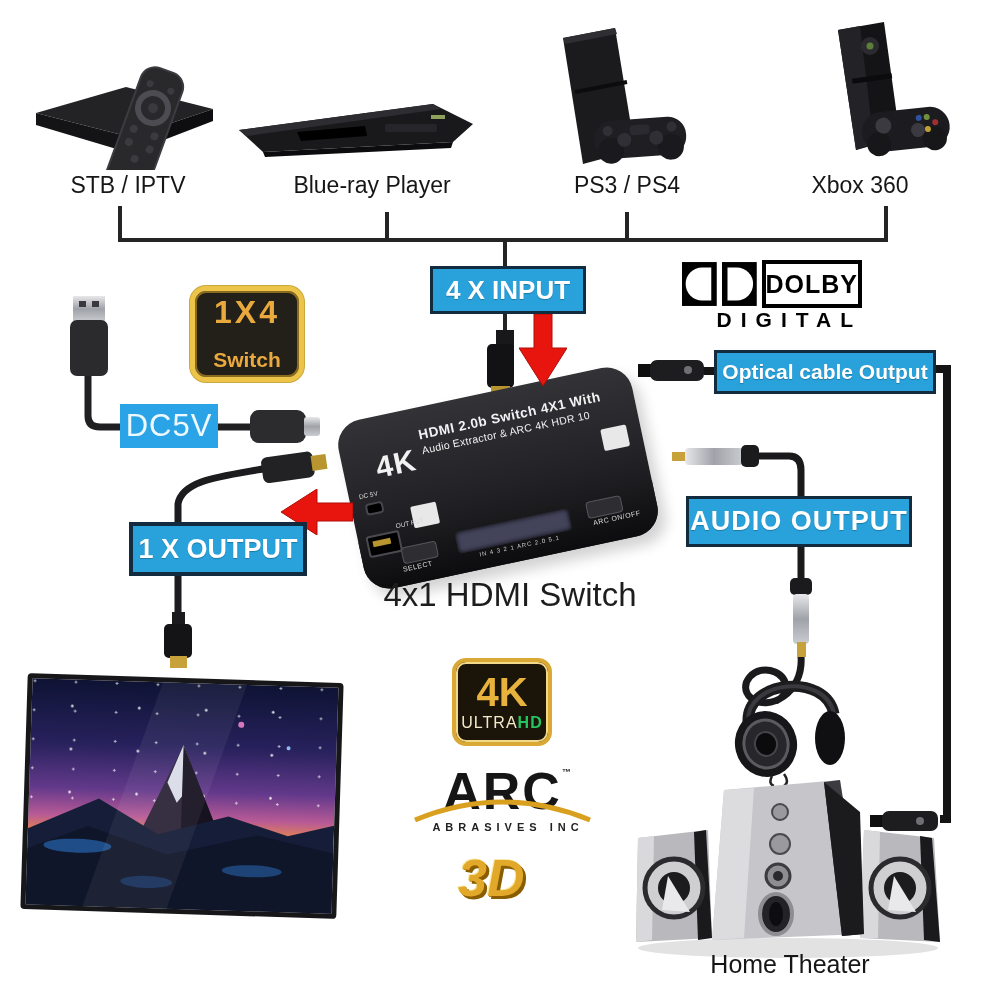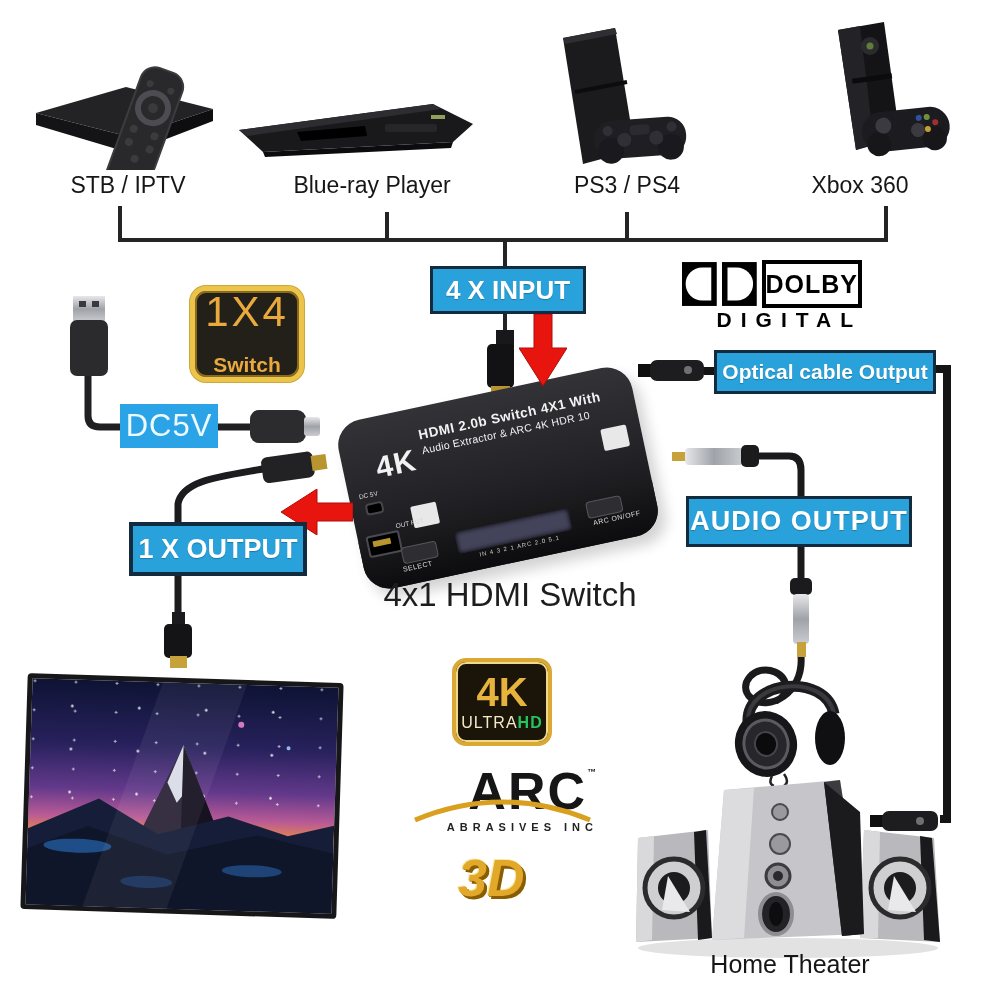--- a/index.html
+++ b/index.html
@@ -12,41 +12,41 @@
   
   .caption{color:#161616;font-size:23px;text-align:center;z-index:3;}
   
   .blue-label{background:#29a2dc;color:#ffffff;font-weight:bold;border:3px solid #122b3e;
               display:flex;align-items:center;justify-content:center;z-index:3;
               text-shadow:0 1px 1px rgba(0,0,0,.25);}
   
   .badge-1x4{width:104px;height:86px;border:5px solid #ecc44a;border-radius:16px;background:#23201a;
              display:flex;flex-direction:column;align-items:center;justify-content:center;z-index:3;
              box-shadow:inset 0 0 0 2px #8a6a1d, 0 0 0 1px #caa93c;}
-  .badge-1x4 .big{color:#e9a93c;font-size:42px;font-weight:400;letter-spacing:3px;line-height:1;}
+  .badge-1x4 .big{color:#e9a93c;font-size:32px;font-weight:700;letter-spacing:3px;line-height:1;}
   .badge-1x4 .small{color:#e9a93c;font-size:21px;font-weight:700;margin-top:20px;}
   
   .dc5v{background:#2aa4e6;color:#eef9ff;font-size:31px;display:flex;align-items:center;
         justify-content:center;z-index:3;letter-spacing:1px;}
   
   .dolby{z-index:3;width:180px;}
   .dolby-row{display:flex;align-items:stretch;gap:5px;height:48px;}
   .dolby-word{border:4px solid #000;display:flex;align-items:center;justify-content:center;
               font-weight:800;font-size:25px;color:#000;flex:1;letter-spacing:1px;}
   .dolby-sub{font-weight:800;font-size:21px;color:#000;letter-spacing:9px;text-align:right;}
   
   .badge-uhd{width:92px;height:80px;border:4px solid #d9a835;border-radius:14px;background:#1a1409;
              display:flex;flex-direction:column;align-items:center;justify-content:center;z-index:3;
              box-shadow:0 0 0 2px #f2d98a inset;}
   .badge-uhd .k4{color:#e8b33c;font-size:40px;font-weight:800;line-height:1;}
   .badge-uhd .sub{margin-top:2px;font-size:16px;letter-spacing:1px;}
   .badge-uhd .ultra{color:#f3e9c8;font-weight:400;}
   .badge-uhd .hd{color:#22c55e;font-weight:800;}
   
-  .arc-logo{z-index:3;width:180px;text-align:right;}
+  .arc-logo{z-index:3;width:180px;text-align:center;}
   .arc-word{font-size:52px;font-weight:800;color:#161616;line-height:0.9;letter-spacing:2px;position:relative;}
   .arc-word svg{position:absolute;left:-8px;top:26px;}
   .arc-sub{font-size:11px;font-weight:700;color:#222;letter-spacing:5px;margin-top:6px;}
   .arc-tm{font-size:9px;vertical-align:top;}
   
   .badge-3d{z-index:3;font-size:52px;font-weight:900;font-style:italic;color:#dfa califa;}
   .badge-3d span{color:#e2a829;text-shadow:3px 3px 0 #8a5d00,-1px -1px 0 #f9e9a8,1px 1px 0 #b97f10;}
   
   .switch-caption{font-size:33px;color:#1d1d1d;text-align:center;z-index:3;}
   

